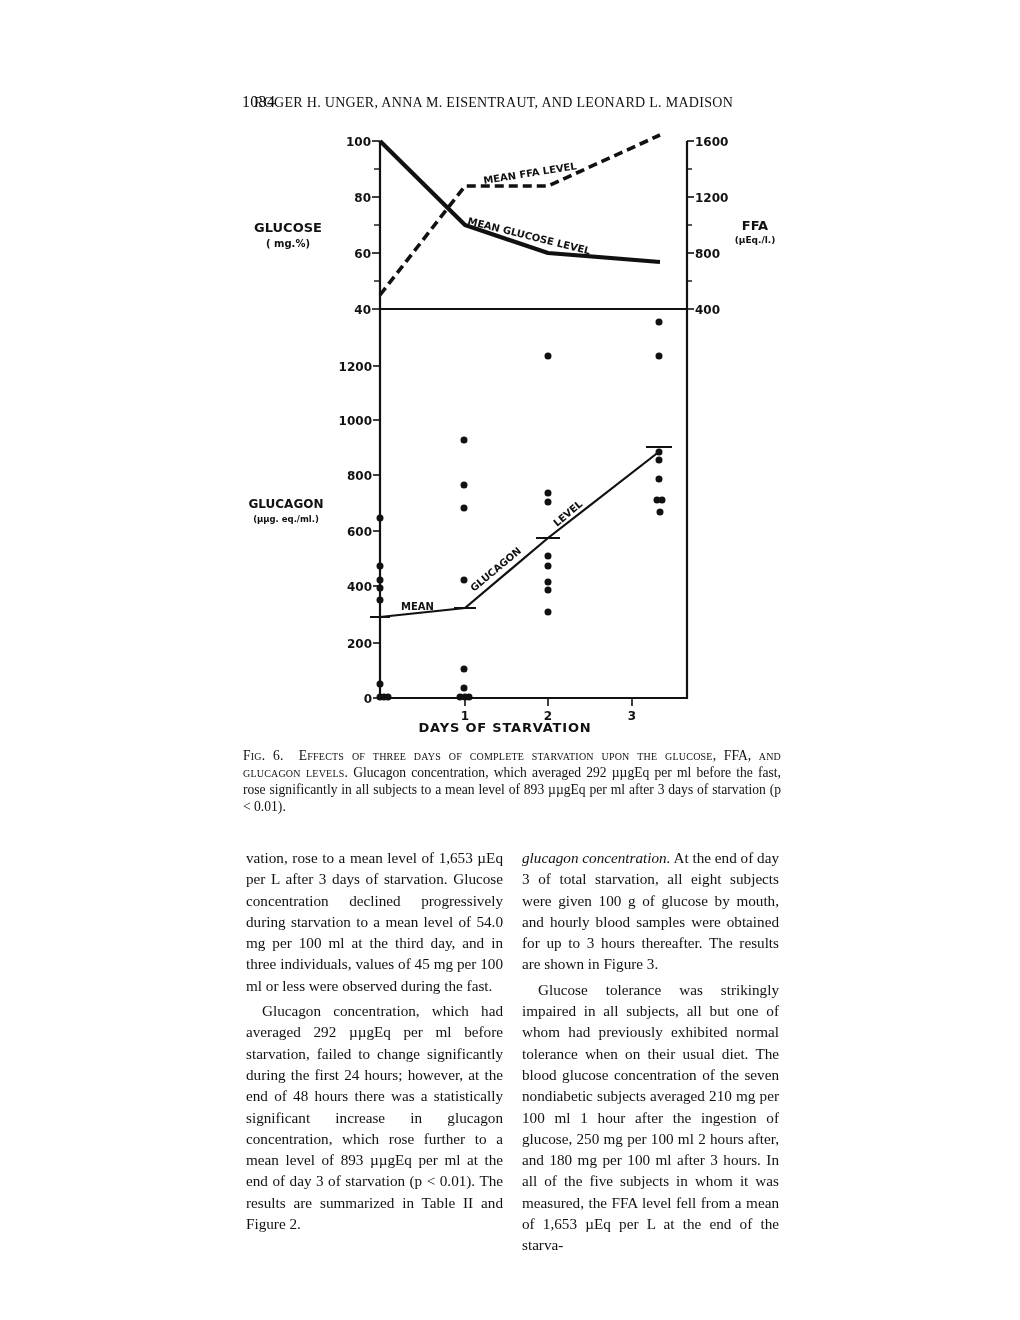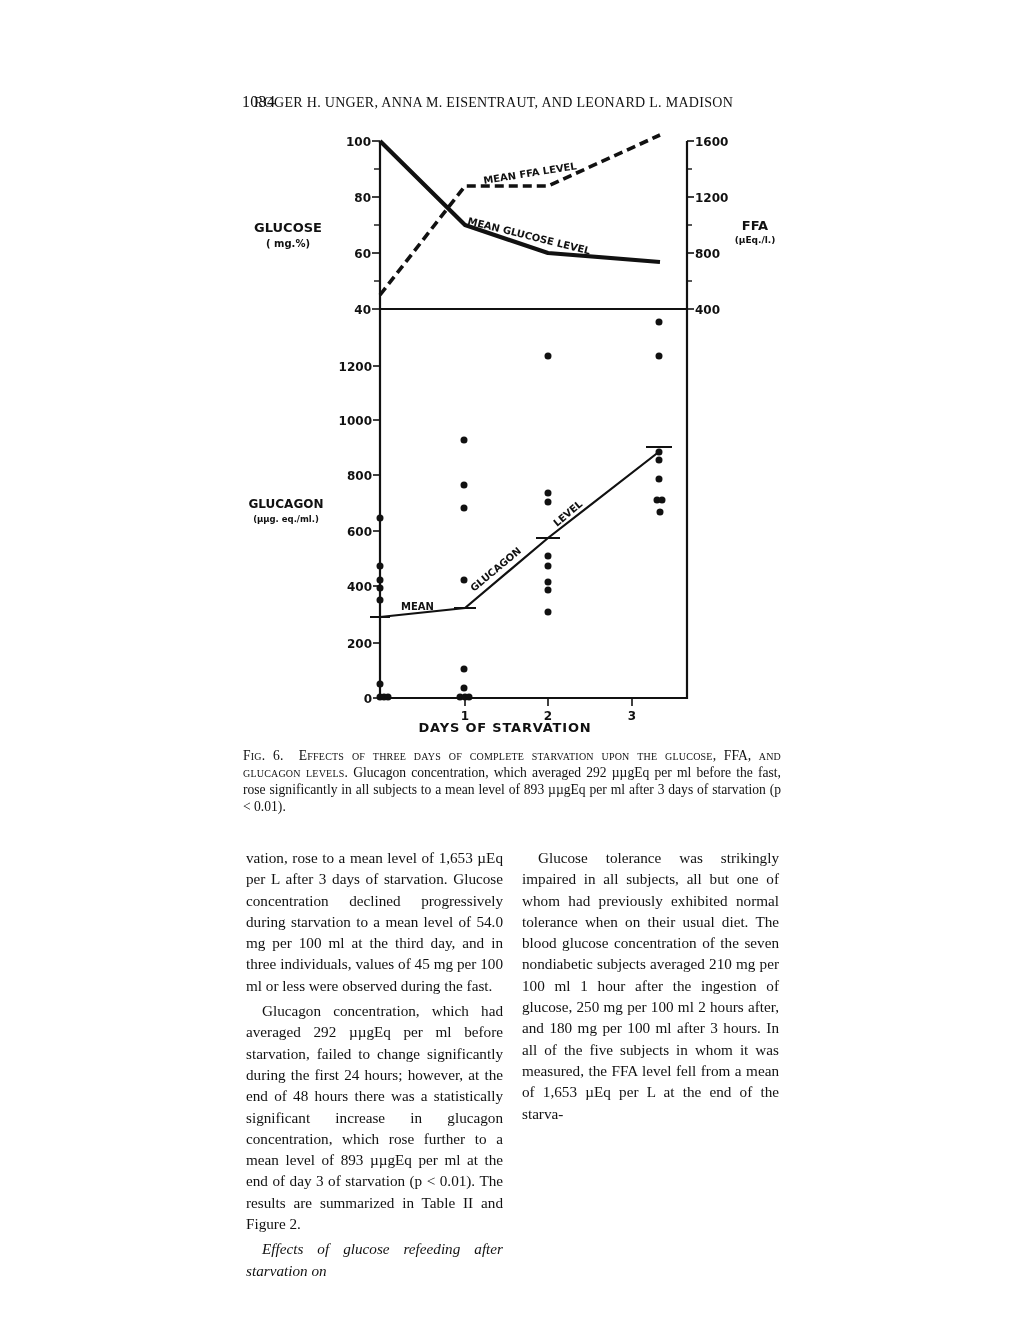--- a/index.html
+++ b/index.html
@@ -163,18 +163,18 @@
   <span class="sc">Fig. 6.</span>&nbsp;
   <span class="sc">Effects of three days of complete starvation upon the glucose,</span>
   <span>FFA,</span>
   <span class="sc">and glucagon levels.</span>
   <span>Glucagon concentration, which averaged 292 µµgEq per ml before the fast, rose significantly in all subjects to a mean level of 893 µµgEq per ml after 3 days of starvation (p &lt; 0.01).</span>
 </div>
 
 <div id="col-left" class="col serif">
   <p>vation, rose to a mean level of 1,653 µEq per L after 3 days of starvation. Glucose concentration declined progressively during starvation to a mean level of 54.0 mg per 100 ml at the third day, and in three individuals, values of 45 mg per 100 ml or less were observed during the fast.</p>
   <p class="indent">Glucagon concentration, which had averaged 292 µµgEq per ml before starvation, failed to change significantly during the first 24 hours; however, at the end of 48 hours there was a statistically significant increase in glucagon concentration, which rose further to a mean level of 893 µµgEq per ml at the end of day 3 of starvation (p &lt; 0.01). The results are summarized in Table II and Figure 2.</p>
-  <p class="indent it">Effects of glucose refeeding after starvation on</p>
 </div>
 
 <div id="col-right" class="col serif">
+  <p><span class="it">glucagon concentration.</span> <span>At the end of day 3 of total starvation, all eight subjects were given 100 g of glucose by mouth, and hourly blood samples were obtained for up to 3 hours thereafter. The results are shown in Figure 3.</span></p>
   <p class="indent">Glucose tolerance was strikingly impaired in all subjects, all but one of whom had previously exhibited normal tolerance when on their usual diet. The blood glucose concentration of the seven nondiabetic subjects averaged 210 mg per 100 ml 1 hour after the ingestion of glucose, 250 mg per 100 ml 2 hours after, and 180 mg per 100 ml after 3 hours. In all of the five subjects in whom it was measured, the FFA level fell from a mean of 1,653 µEq per L at the end of the starva-</p>
 </div>
 
 </body></html>

